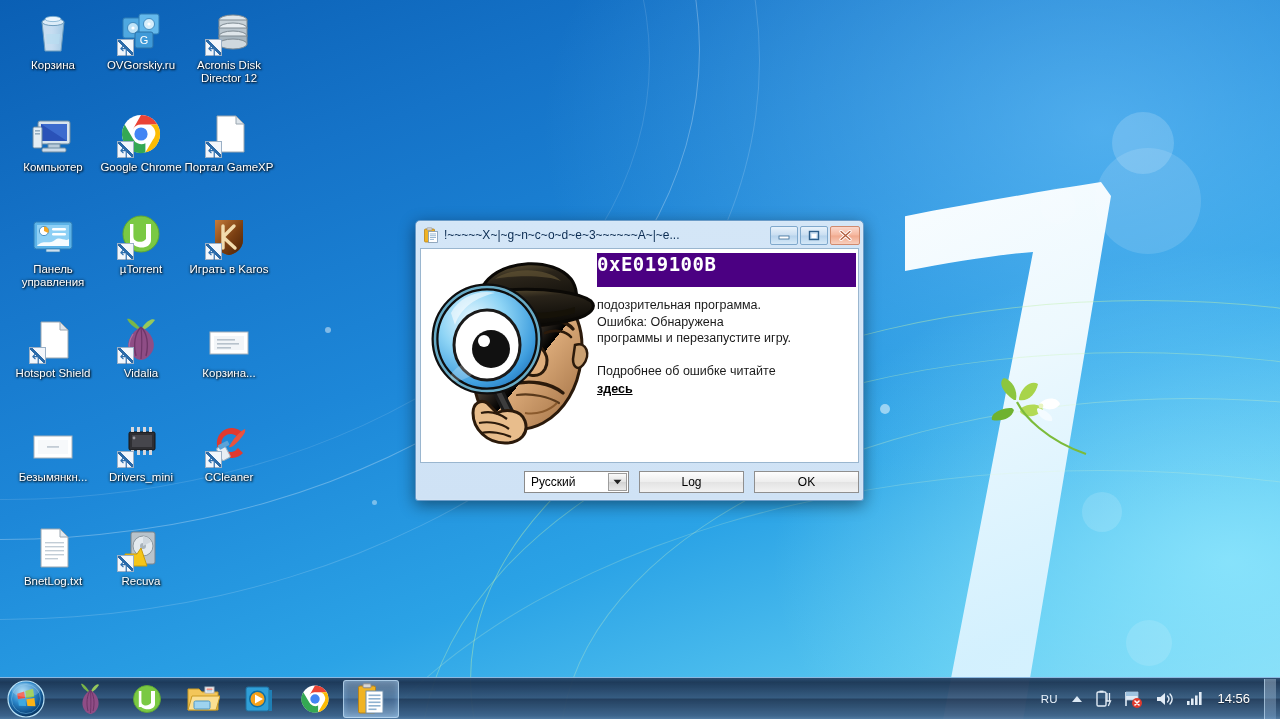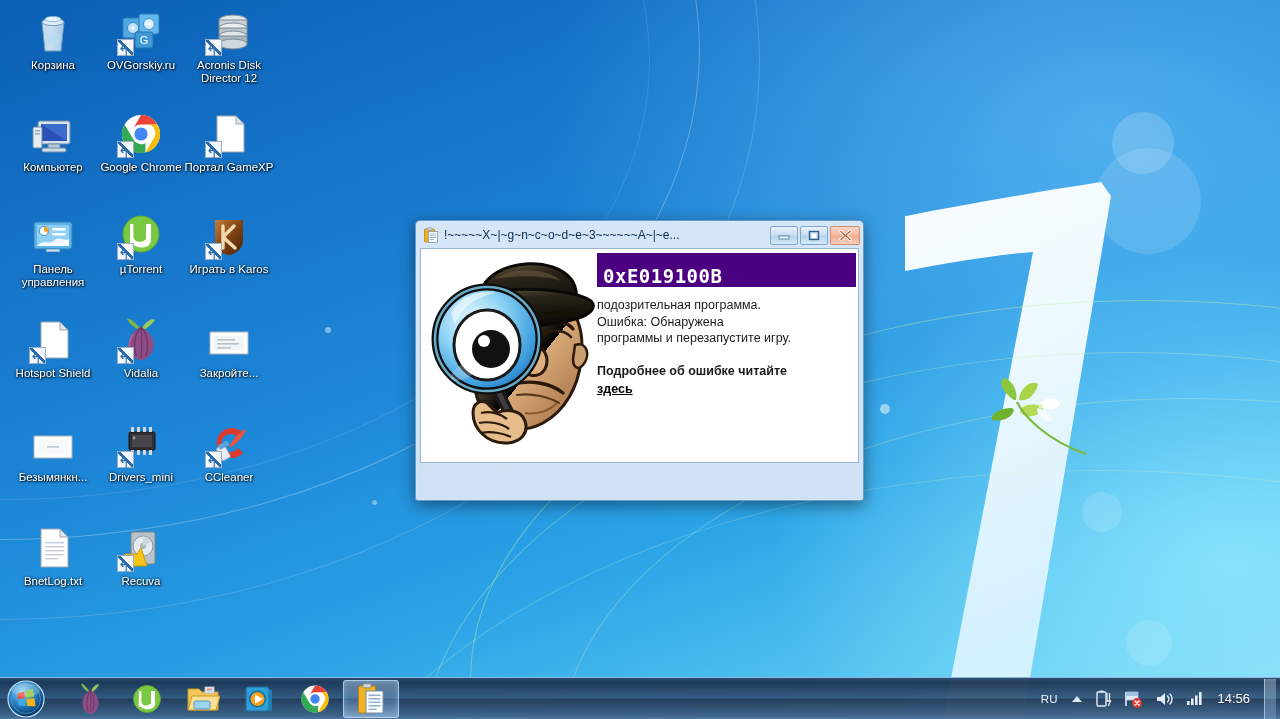--- a/index.html
+++ b/index.html
@@ -91,31 +91,31 @@
   }
   .wbtn svg { display: block; }
 
   #dlg-body {
     position: absolute; left: 4px; top: 27px; right: 4px; height: 215px;
     background: #ffffff; border: 1px solid #9ab6cf; overflow: hidden;
   }
   #mascot { position: absolute; left: 4px; top: 4px; width: 170px; height: 205px; }
   #banner {
     position: absolute; left: 176px; top: 4px; right: 2px; height: 34px;
-    background: #4b0082; display: flex; align-items: flex-end; padding-left: 6px;
+    background: #4b0082; display: flex; align-items: flex-start; padding-left: 0;
   }
   #errcode {
     color: #ffffff; font-family: "DejaVu Sans Mono", monospace;
     font-size: 19px; font-weight: bold; letter-spacing: 0.5px;
   }
   #msg {
     position: absolute; left: 176px; top: 48px; right: 4px;
     font-size: 12.5px; line-height: 16.5px; color: #1a1a1a;
   }
-  #msg .more { font-weight: bold; margin-top: 16px; display: block; }
+  #msg .more { font-weight: normal; margin-top: 16px; display: block; }
   #msg a.here {
     color: #000000; text-decoration: underline; font-weight: bold;
     display: inline-block; margin-top: 2px; cursor: pointer;
   }
 
   #dlg-footer {
     position: absolute; left: 4px; right: 4px; bottom: 5px; height: 26px;
     display: flex; align-items: center; justify-content: flex-end; gap: 10px;
   }
   #lang-select {
@@ -392,21 +392,21 @@
     <div class="dicon" style="left:184px; top:316px;">
       <div class="glyph">
         <svg viewBox="0 0 48 48" width="48" height="48">
           <rect x="5" y="16" width="38" height="22" fill="#ffffff" stroke="#a8b2bb"></rect>
           <rect x="9" y="20" width="30" height="14" fill="#f2f5f8"></rect>
           <rect x="12" y="23" width="18" height="1.6" fill="#b7c2cc"></rect>
           <rect x="12" y="27" width="22" height="1.6" fill="#b7c2cc"></rect>
           <rect x="12" y="31" width="14" height="1.6" fill="#b7c2cc"></rect>
         </svg>
       </div>
-      <div class="dlabel">Закройте...</div>
+      <div class="dlabel">Корзина...</div>
     </div>
 
     <div class="dicon" style="left:8px; top:420px;">
       <div class="glyph">
         <svg viewBox="0 0 48 48" width="48" height="48">
           <rect x="5" y="16" width="38" height="22" fill="#ffffff" stroke="#a8b2bb"></rect>
           <rect x="9" y="20" width="30" height="14" fill="#f7f9fb"></rect>
           <rect x="18" y="26" width="12" height="1.8" fill="#c3ccd5"></rect>
         </svg>
       </div>
@@ -591,20 +591,32 @@
 
       <div id="msg">
         <div>подозрительная программа.</div>
         <div>Ошибка: Обнаружена</div>
         <div>программы и перезапустите игру.</div>
         <span class="more">Подробнее об ошибке читайте</span>
         <a class="here">здесь</a>
       </div>
     </div>
 
+    <div id="dlg-footer">
+      <div id="lang-select">
+        <span>Русский</span>
+        <span id="lang-arrow">
+          <svg width="9" height="6" viewBox="0 0 9 6">
+              <path d="M0.5 0.8 L4.5 5.2 L8.5 0.8 Z" fill="#222"></path>
+            </svg>
+        </span>
+      </div>
+      <div class="dbtn">Log</div>
+      <div class="dbtn">OK</div>
+    </div>
   </div>
 
   <div id="taskbar">
 
     <div id="start-orb">
       <svg width="38" height="38" viewBox="0 0 38 38">
         <defs>
           <radialGradient id="orbG" cx="0.4" cy="0.3" r="0.75">
             <stop offset="0%" stop-color="#9fd8f7"></stop>
             <stop offset="45%" stop-color="#2a86c9"></stop>

